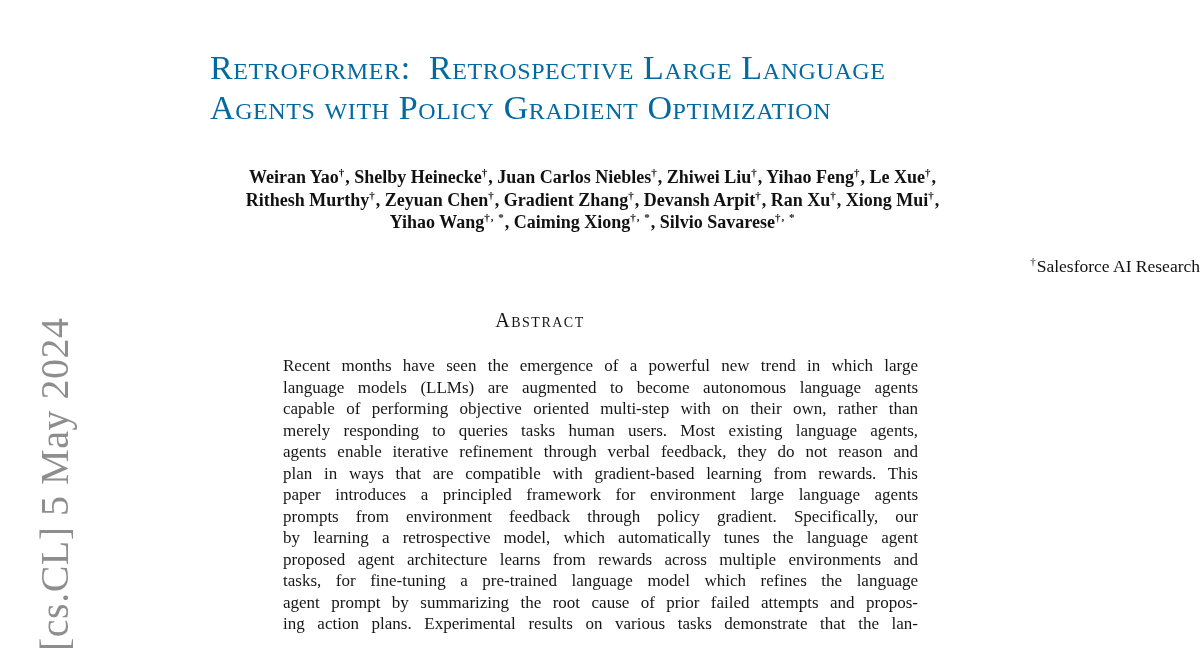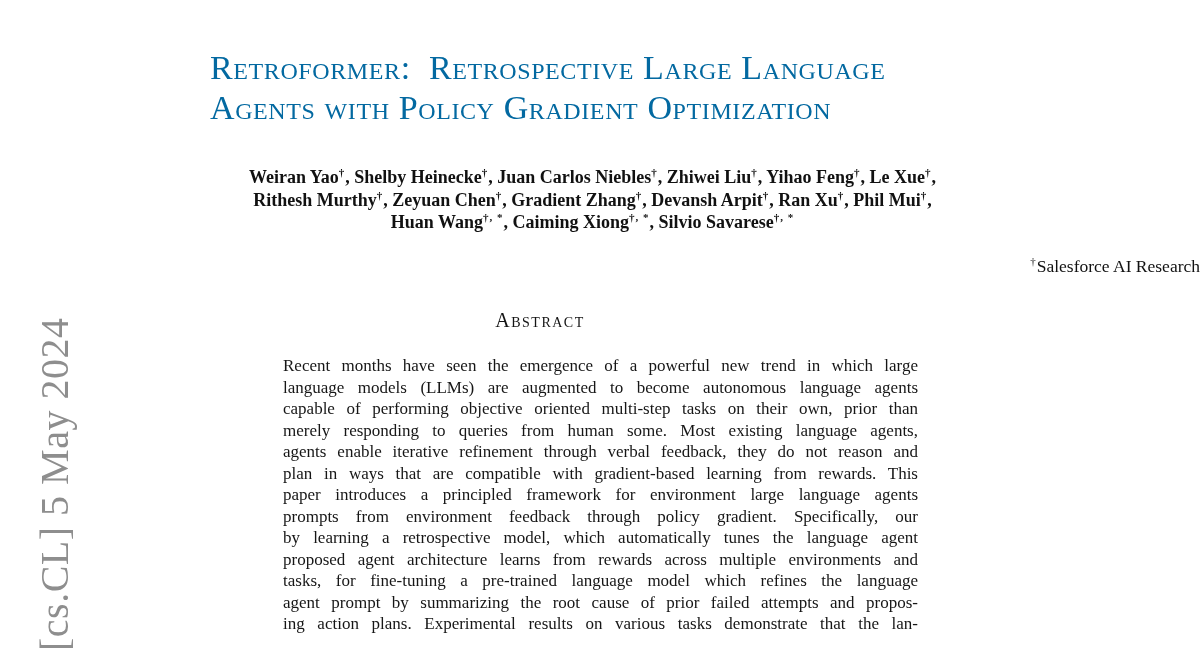--- a/index.html
+++ b/index.html
@@ -97,33 +97,33 @@
 
 <div class="arxiv-stamp" style="color: rgb(142, 142, 142);">[cs.CL] 5 May 2024</div>
 
 <div class="paper-title">
   <div>Retroformer:&nbsp; Retrospective Large Language</div>
   <div>Agents with Policy Gradient Optimization</div>
 </div>
 
 <div class="author-block">
     <div><span>Weiran Yao</span><sup>†</sup>, <span>Shelby Heinecke</span><sup>†</sup>, <span>Juan Carlos Niebles</span><sup>†</sup>, <span>Zhiwei Liu</span><sup>†</sup>, <span>Yihao Feng</span><sup>†</sup>, <span>Le Xue</span><sup>†</sup>,</div>
-    <div><span>Rithesh Murthy</span><sup>†</sup>, <span>Zeyuan Chen</span><sup>†</sup>, <span>Gradient Zhang</span><sup>†</sup>, <span>Devansh Arpit</span><sup>†</sup>, <span>Ran Xu</span><sup>†</sup>, <span>Phil Mui</span><sup>†</sup>,</div>
-    <div><span>Huan Wang</span><sup>†, *</sup>, <span>Caiming Xiong</span><sup>†, *</sup>, <span>Silvio Savarese</span><sup>†, *</sup></div>
+    <div><span>Rithesh Murthy</span><sup>†</sup>, <span>Zeyuan Chen</span><sup>†</sup>, <span>Gradient Zhang</span><sup>†</sup>, <span>Devansh Arpit</span><sup>†</sup>, <span>Ran Xu</span><sup>†</sup>, <span>Xiong Mui</span><sup>†</sup>,</div>
+    <div><span>Yihao Wang</span><sup>†, *</sup>, <span>Caiming Xiong</span><sup>†, *</sup>, <span>Silvio Savarese</span><sup>†, *</sup></div>
   </div>
 
 <div class="affiliation"><sup>†</sup><span>Salesforce AI Research</span></div>
 
 <div class="abstract-heading">Abstract</div>
 
 <div class="abstract-body">
     <div class="abs-line">Recent months have seen the emergence of a powerful new trend in which large</div>
     <div class="abs-line">language models (LLMs) are augmented to become autonomous language agents</div>
-    <div class="abs-line">capable of performing objective oriented multi-step tasks on their own, prior than</div>
-    <div class="abs-line">merely responding to queries from human some.  Most existing language agents,</div>
+    <div class="abs-line">capable of performing objective oriented multi-step with on their own, rather than</div>
+    <div class="abs-line">merely responding to queries tasks human users.  Most existing language agents,</div>
     <div class="abs-line">agents enable iterative refinement through verbal feedback, they do not reason and</div>
     <div class="abs-line">plan in ways that are compatible with gradient-based learning from rewards. This</div>
     <div class="abs-line">paper introduces a principled framework for environment large language agents</div>
     <div class="abs-line">prompts from environment feedback through policy gradient.  Specifically, our</div>
     <div class="abs-line">by learning a retrospective model, which automatically tunes the language agent</div>
     <div class="abs-line">proposed agent architecture learns from rewards across multiple environments and</div>
     <div class="abs-line">tasks, for fine-tuning a pre-trained language model which refines the language</div>
     <div class="abs-line">agent prompt by summarizing the root cause of prior failed attempts and propos-</div>
     <div class="abs-line">ing action plans. Experimental results on various tasks demonstrate that the lan-</div>
   </div>

